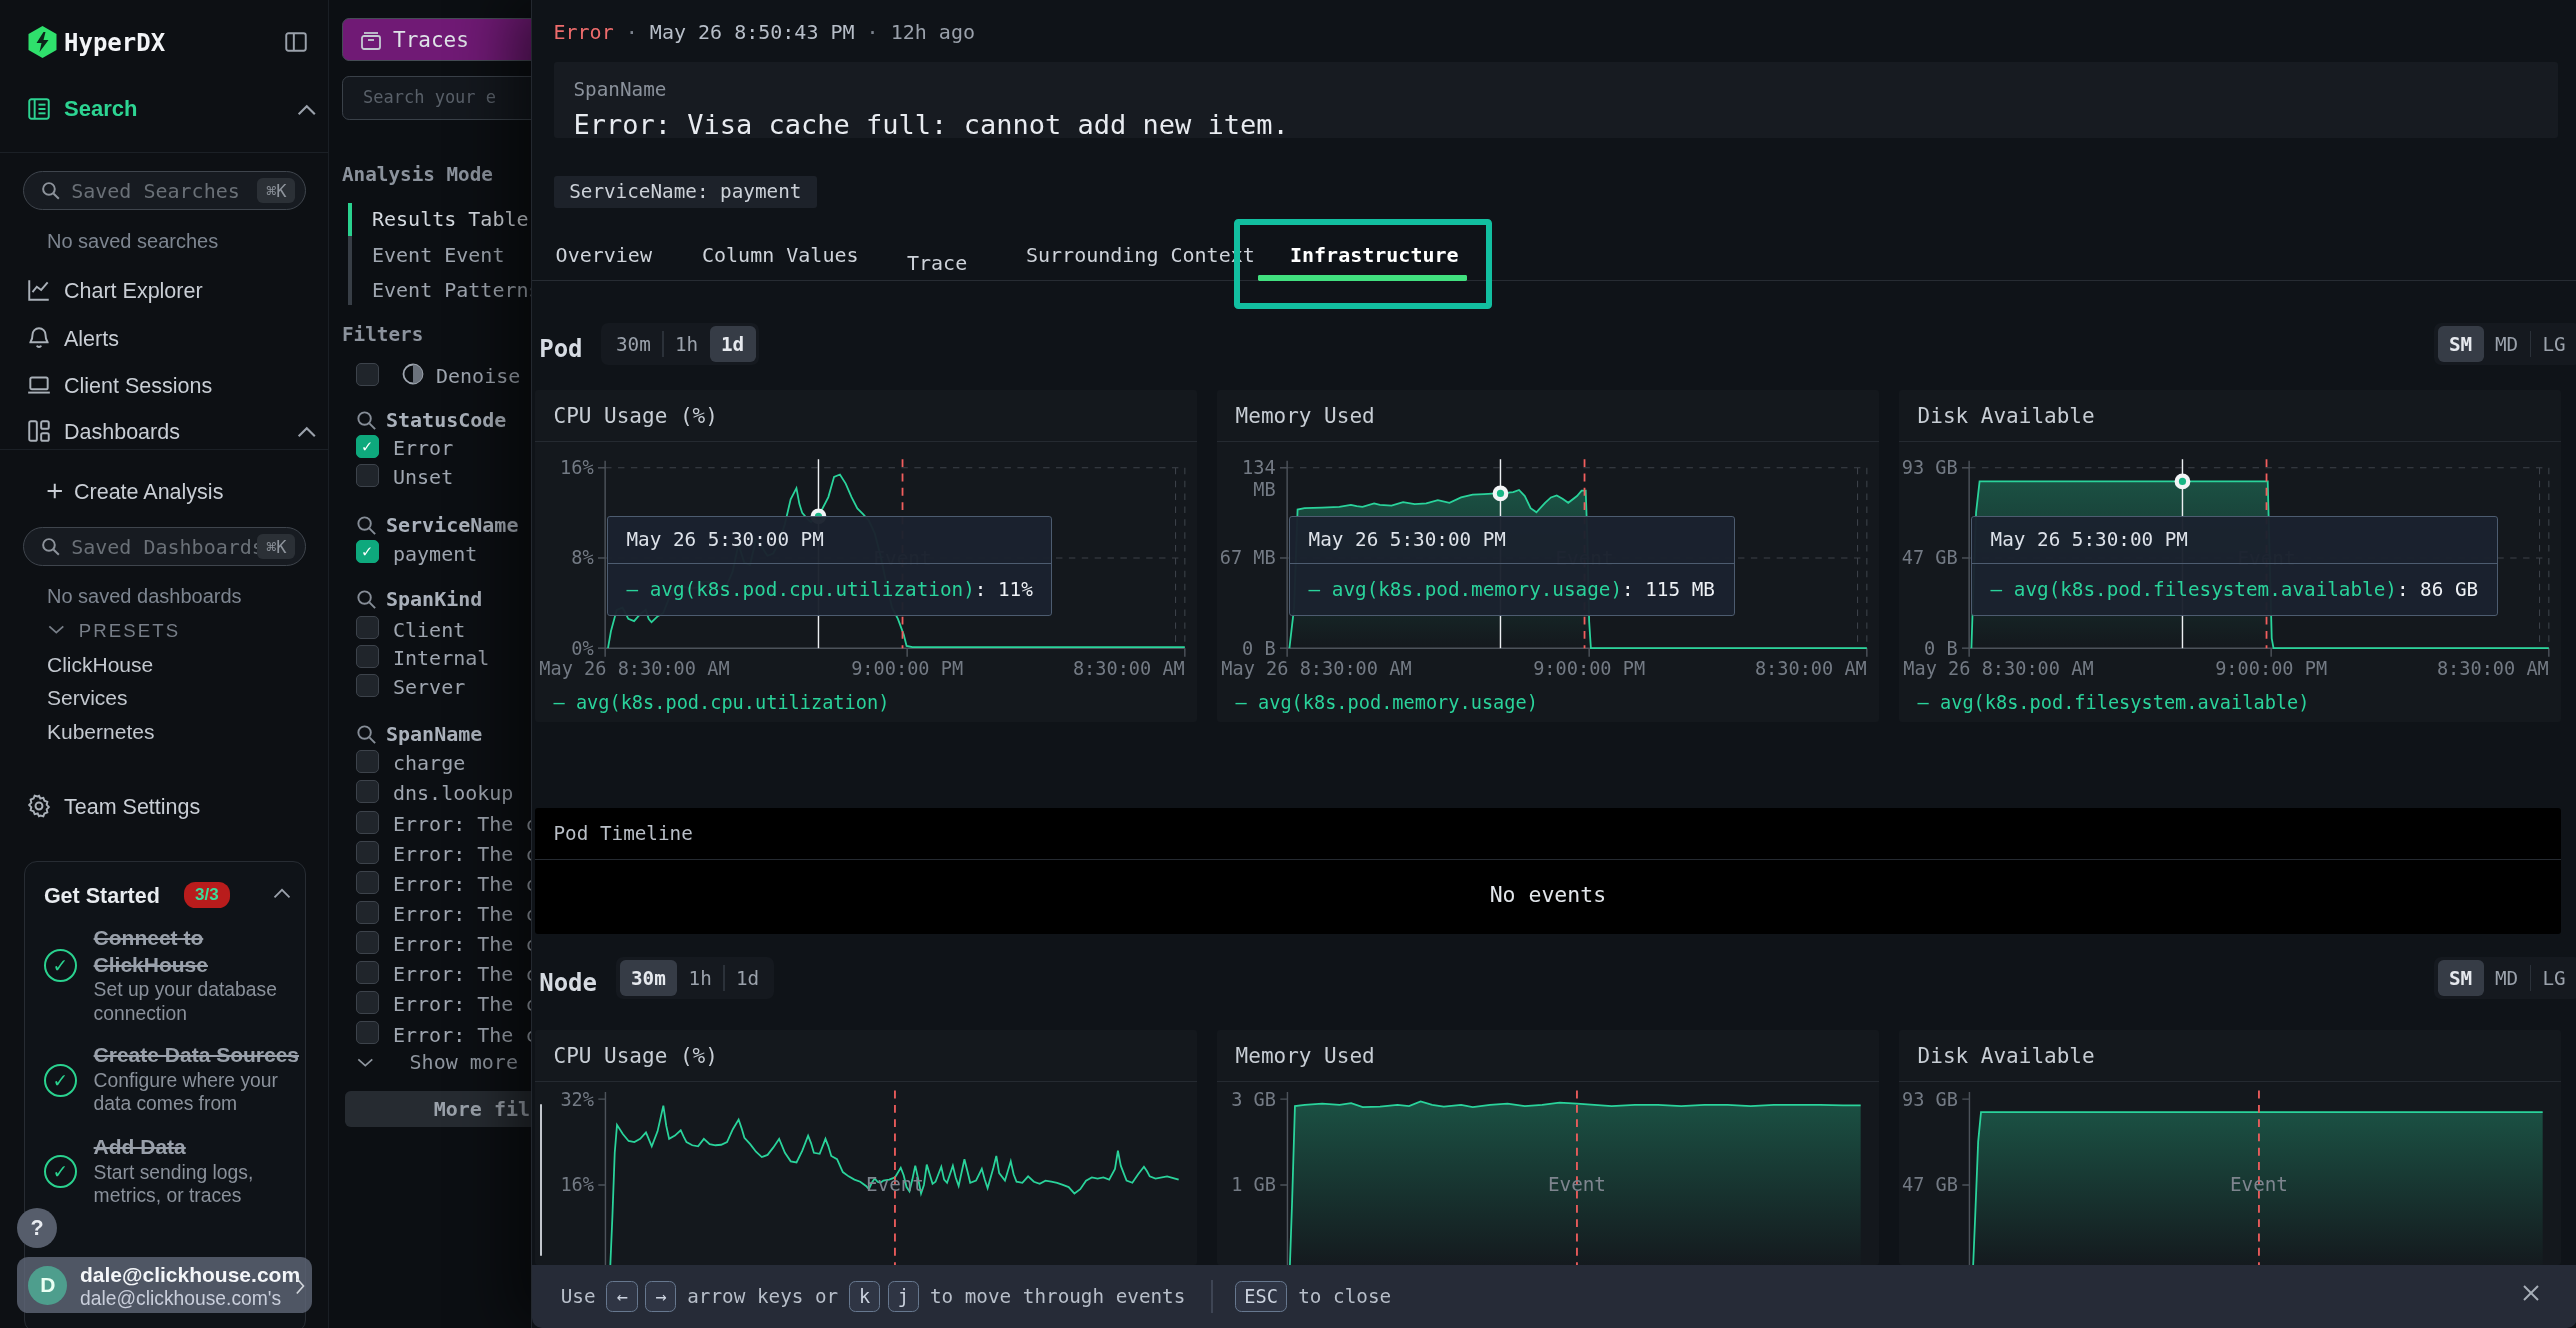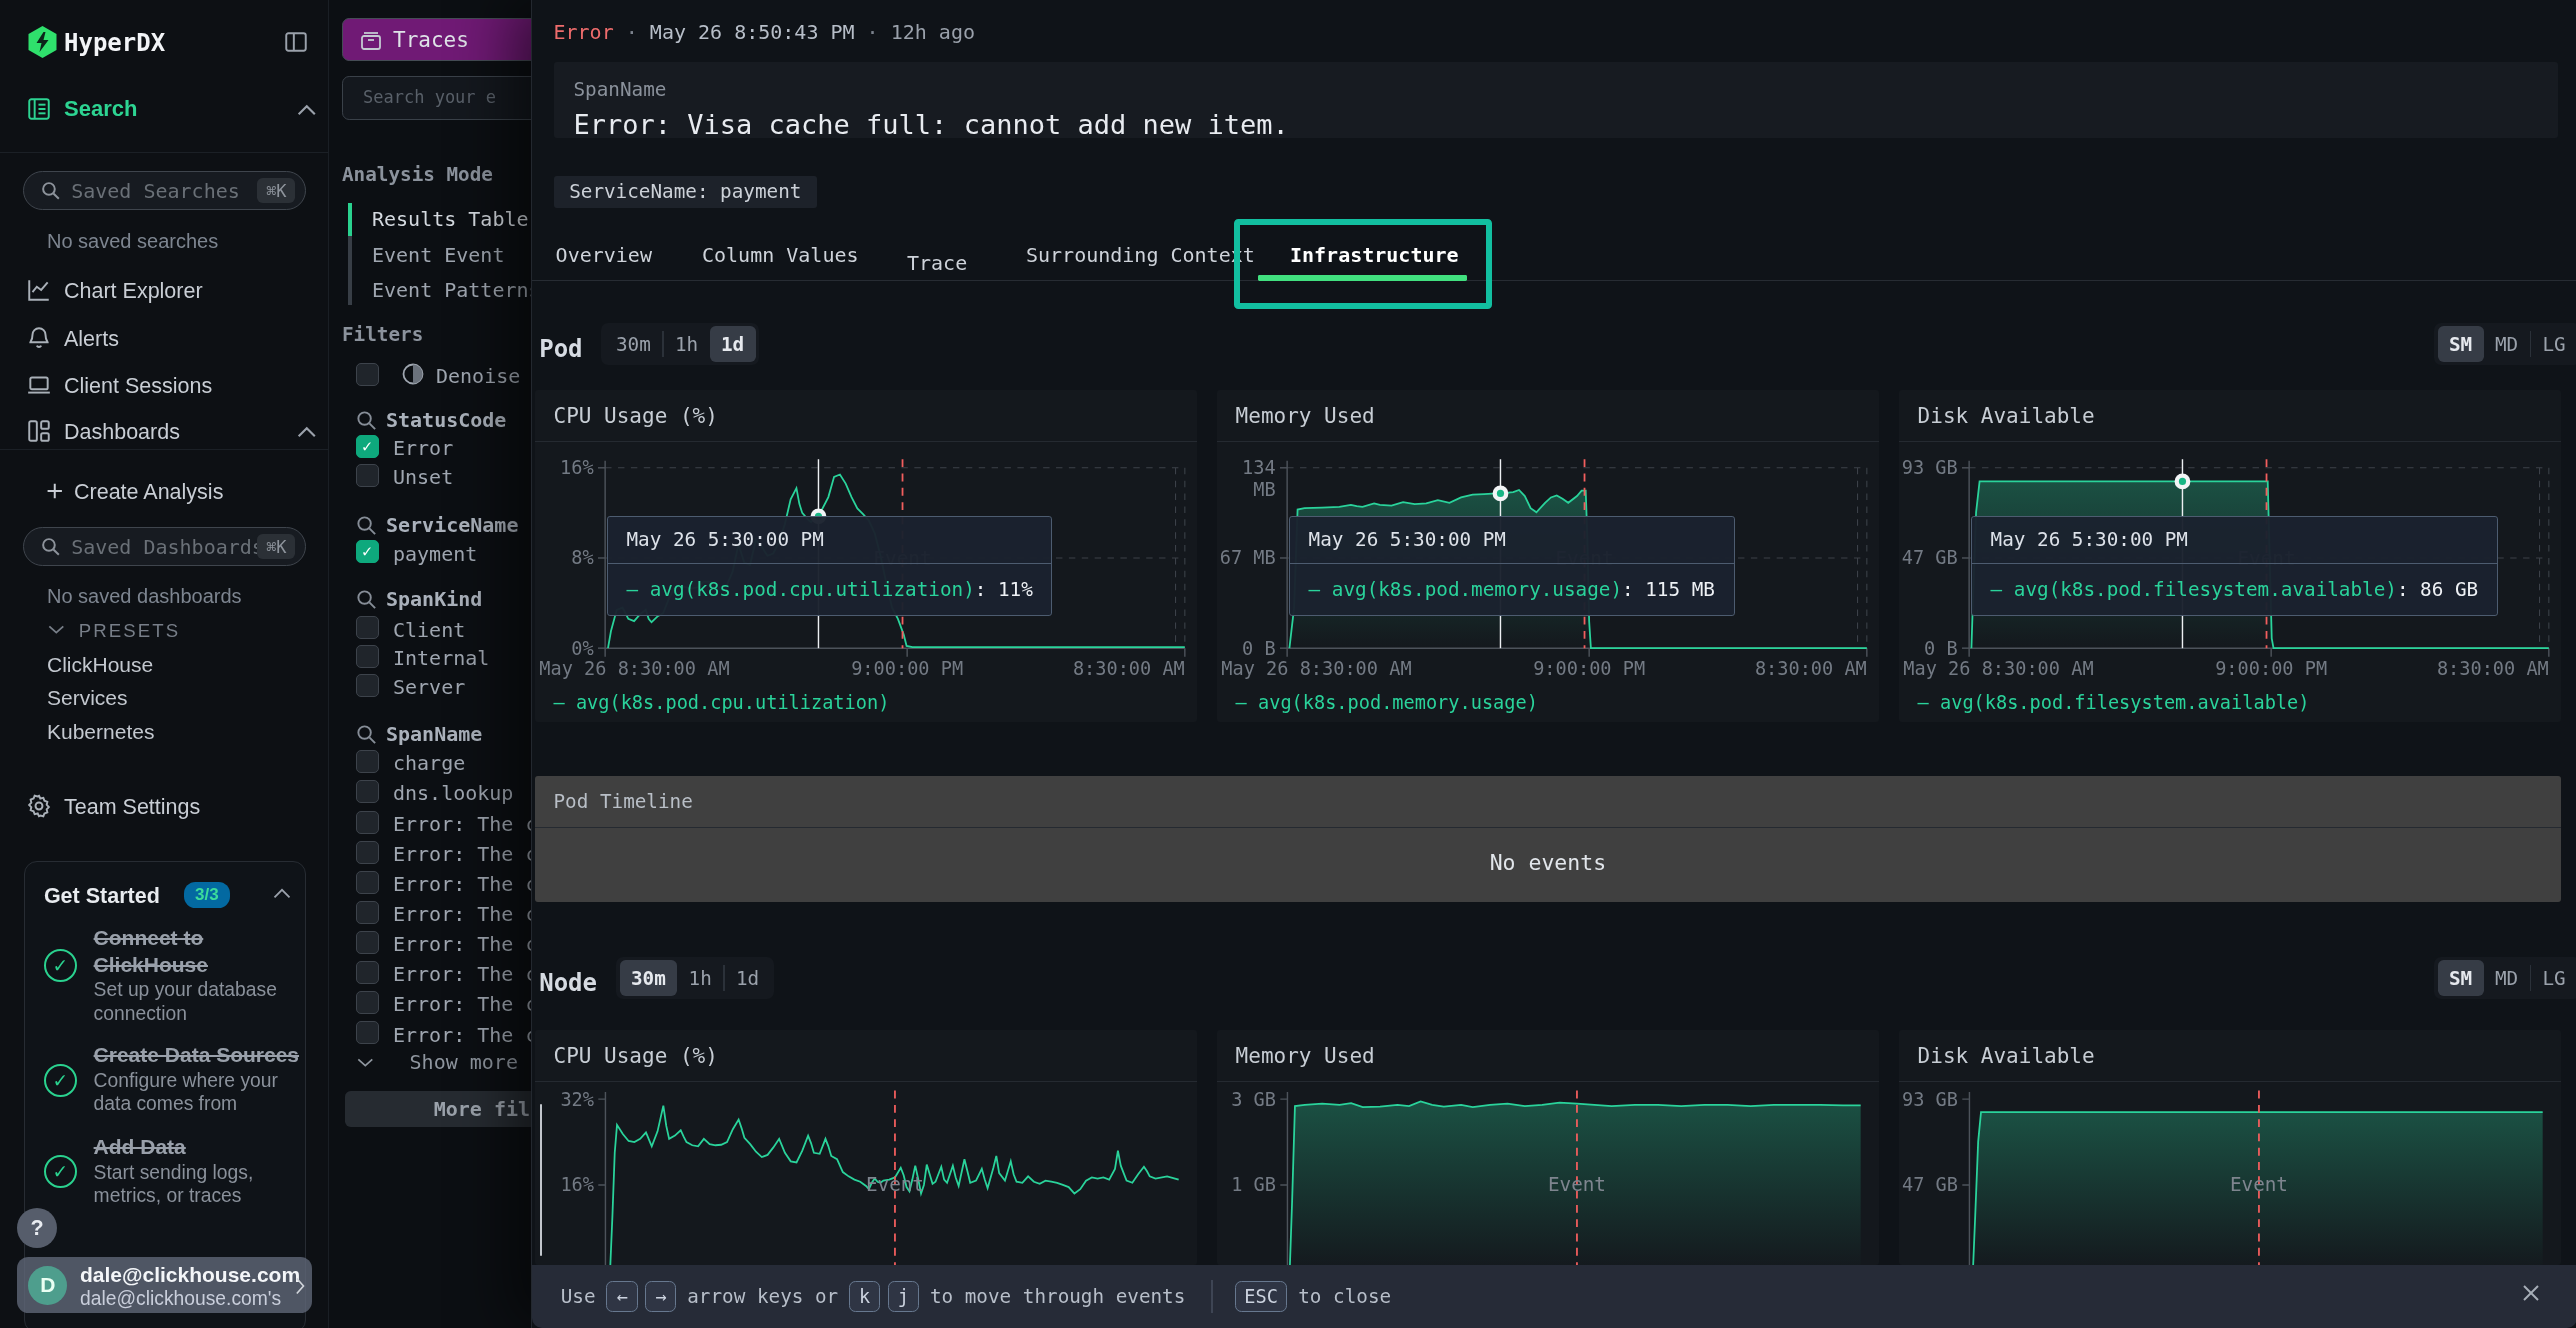--- a/index.html
+++ b/index.html
@@ -62,21 +62,21 @@
   .tt-row { padding:14.3px 18.6px; font-size:19.3px; white-space:nowrap; }
   .tt-name { color:#2ad39b; } .tt-val { color:#eef1f5; } .g-dash { color:#2ad39b; }
   svg text.tick { font-family:"DejaVu Sans Mono",monospace; font-size:26px; fill:#737a84; }
   svg text.eventlab { font-family:"DejaVu Sans Mono",monospace; font-size:27px; fill:#7e858f; }
   svg .grid { stroke:#3c4149; stroke-width:1.5; stroke-dasharray:9 9; }
   svg .axis { stroke:#4d535b; stroke-width:2; }
   svg .series { stroke:#2ad39b; stroke-width:2.5; fill:none; }
   svg .event { stroke:#f25e5e; stroke-width:2.5; stroke-dasharray:11 9; }
   svg .cross { stroke:#eceff2; stroke-width:2; }
   svg .dot-o { fill:#f2f4f6; } svg .dot-i { fill:#17b584; }
-  #timeline-card { position:absolute; left:2.9px; top:776px; width:2026px; height:126px; background:#404040; border-radius:2.9px; }
+  #timeline-card { position:absolute; left:2.9px; top:808px; width:2026px; height:126px; background:#000000; border-radius:2.9px; }
   #no-events { position:absolute; left:0; top:74px; width:2026px; text-align:center; font-size:21.5px; color:#e2e6eb; }
   #scroll-thumb { position:absolute; left:7.9px; top:1104px; width:2.1px; height:152px; background:#c2c6cc; border-radius:1.4px; z-index:7; }
   #footer { position:absolute; left:0; top:1265px; width:2045px; height:63px; background:#262b37; border-radius:0 0 10px 10px; display:flex; align-items:center; padding-left:21.5px; z-index:8; }
   #footer .ftxt { font-size:19.3px; color:#b7bec9; margin:0 7.2px; }
   .kbd { min-width:31.5px; height:31.5px; background:#2f3544; border:1.4px solid #67788f; border-radius:6.4px; color:#ccd3df; font-size:18.6px; display:inline-flex; align-items:center; justify-content:center; padding:0 8.6px; margin:0 3.6px; }
   #foot-sep { width:1.4px; height:33px; background:#3e4554; margin:0 18.6px; }
   #close-x { position:absolute; right:34px; top:15.7px; color:#a7aeb8; font-size:26px; }
   .node-card { overflow:hidden; height:235px; }
 </style>
 </head>
@@ -215,21 +215,21 @@
         <svg width="26" height="26" viewBox="0 0 24 24" fill="none" stroke="#a9b0b8" stroke-width="1.8">
             <circle cx="12" cy="12" r="3.2"></circle>
             <path d="M12 2.5l1.2 2.6 2.8-.6 1 2.6 2.7 1-.6 2.8 2 2.1-2 2.1.6 2.8-2.7 1-1 2.6-2.8-.6L12 21.5l-1.2-2.6-2.8.6-1-2.6-2.7-1 .6-2.8-2-2.1 2-2.1-.6-2.8 2.7-1 1-2.6 2.8.6z"></path>
           </svg>
       </span>
       <span class="nav-label" style="top:8.6px;">Team Settings</span>
     </div>
 
     <section id="get-started">
       <div style="position:absolute; left:19.3px; top:21.5px; font-weight:bold; font-size:21.5px; color:#e8ebef;">Get Started</div>
-      <div style="position:absolute; left:159px; top:20px; background:#0369a1; color:#3bdc9b; font-weight:bold; font-size:17px; border-radius:11.4px; padding:2.9px 11.4px;">3/3</div>
+      <div style="position:absolute; left:159px; top:20px; background:#b91c1c; color:#3bdc9b; font-weight:bold; font-size:17px; border-radius:11.4px; padding:2.9px 11.4px;">3/3</div>
       <span class="chev" style="position:absolute; left:247px; top:24px;">
         <svg width="20" height="14.3" viewBox="0 0 24 16" fill="none" stroke="#9aa1ab" stroke-width="2.2">
             <polyline points="3,13 12,4 21,13"></polyline>
           </svg>
       </span>
 
       <div>
         <span class="check-circle" style="top:87px;">✓</span>
         <div style="position:absolute; left:69px; top:63px;">
           <div class="gs-item-title">Connect to</div>

